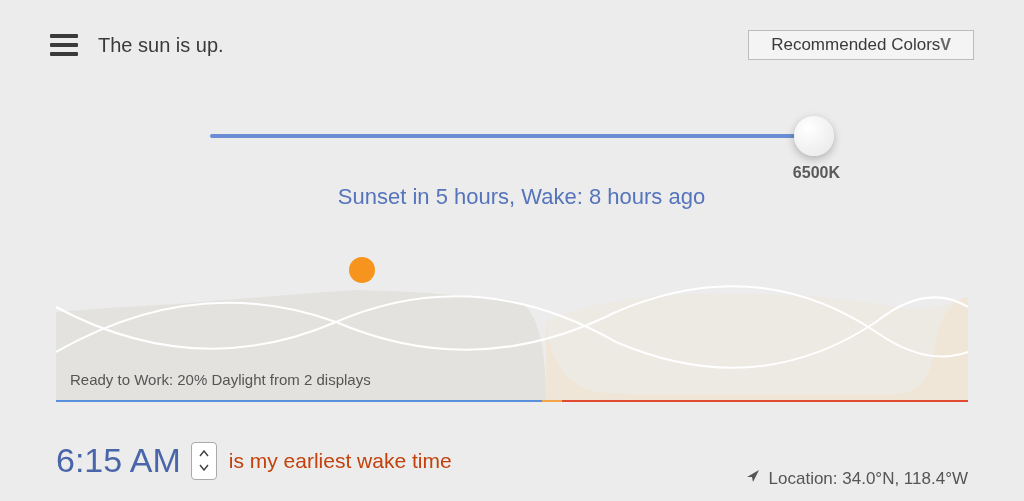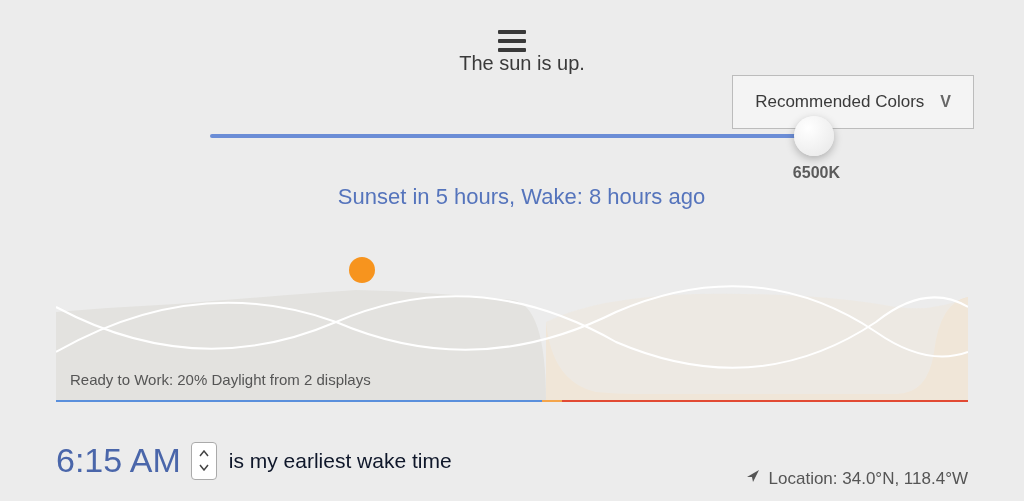--- a/index.html
+++ b/index.html
@@ -10,39 +10,38 @@
     color: #3a3a3a;
     position: relative;
   }
 
   
   .header {
     position: absolute;
     top: 30px; left: 50px; right: 50px;
     display: flex;
     align-items: center;
-    flex-direction: column;
   }
   .menu-icon {
     width: 28px; height: 22px;
     display: flex; flex-direction: column; justify-content: space-between;
     cursor: pointer;
   }
   .menu-icon span {
     display: block; height: 4px; background: #3a3a3a; border-radius: 1px;
   }
   .status-text { margin-left: 20px; font-size: 20px; color: #3a3a3a; }
   .colors-btn {
     margin-left: auto;
     border: 1px solid #bcbcbc;
     background: #f4f4f4;
-    padding: 16px 22px;
+    padding: 4px 22px;
     font-size: 17px;
     color: #3a3a3a;
-    display: flex; align-items: center; gap: 16px;
+    display: flex; align-items: center; 
     cursor: pointer;
   }
   .colors-btn .chev { font-size: 16px; font-weight: bold; color: #666; }
 
   
   .slider-wrap {
     position: absolute;
     top: 116px; left: 210px; right: 210px;
     height: 40px;
   }
@@ -106,21 +105,21 @@
   .stepper {
     width: 26px; height: 38px;
     border: 1px solid #aaa; border-radius: 4px;
     background: #fff;
     display: flex; flex-direction: column;
     justify-content: space-evenly; align-items: center;
     margin-right: 12px;
     cursor: pointer;
   }
   .stepper svg { width: 10px; height: 7px; }
-  .wake-label { color: #0f172a; font-size: 21px; }
+  .wake-label { color: #c2410c; font-size: 21px; }
   .location {
     margin-left: auto;
     display: flex; align-items: center; gap: 8px;
     color: #555; font-size: 17px; margin-top: 36px;
   }
   .loc-icon svg { width: 16px; height: 16px; }
 </style>
 </head>
 <body>
 

